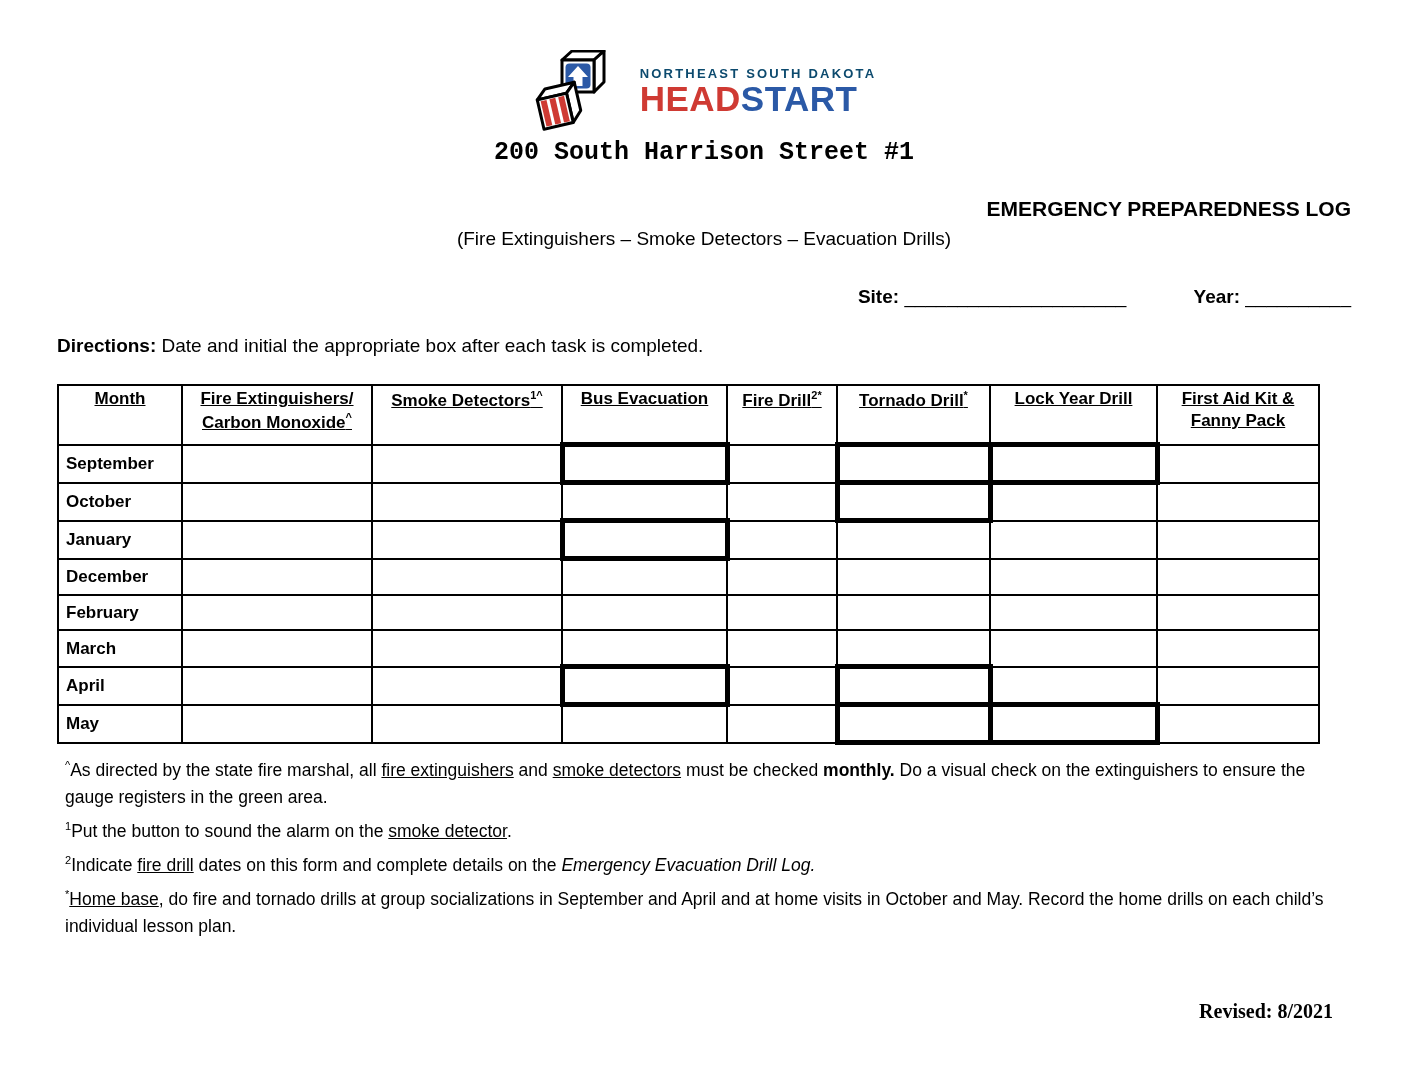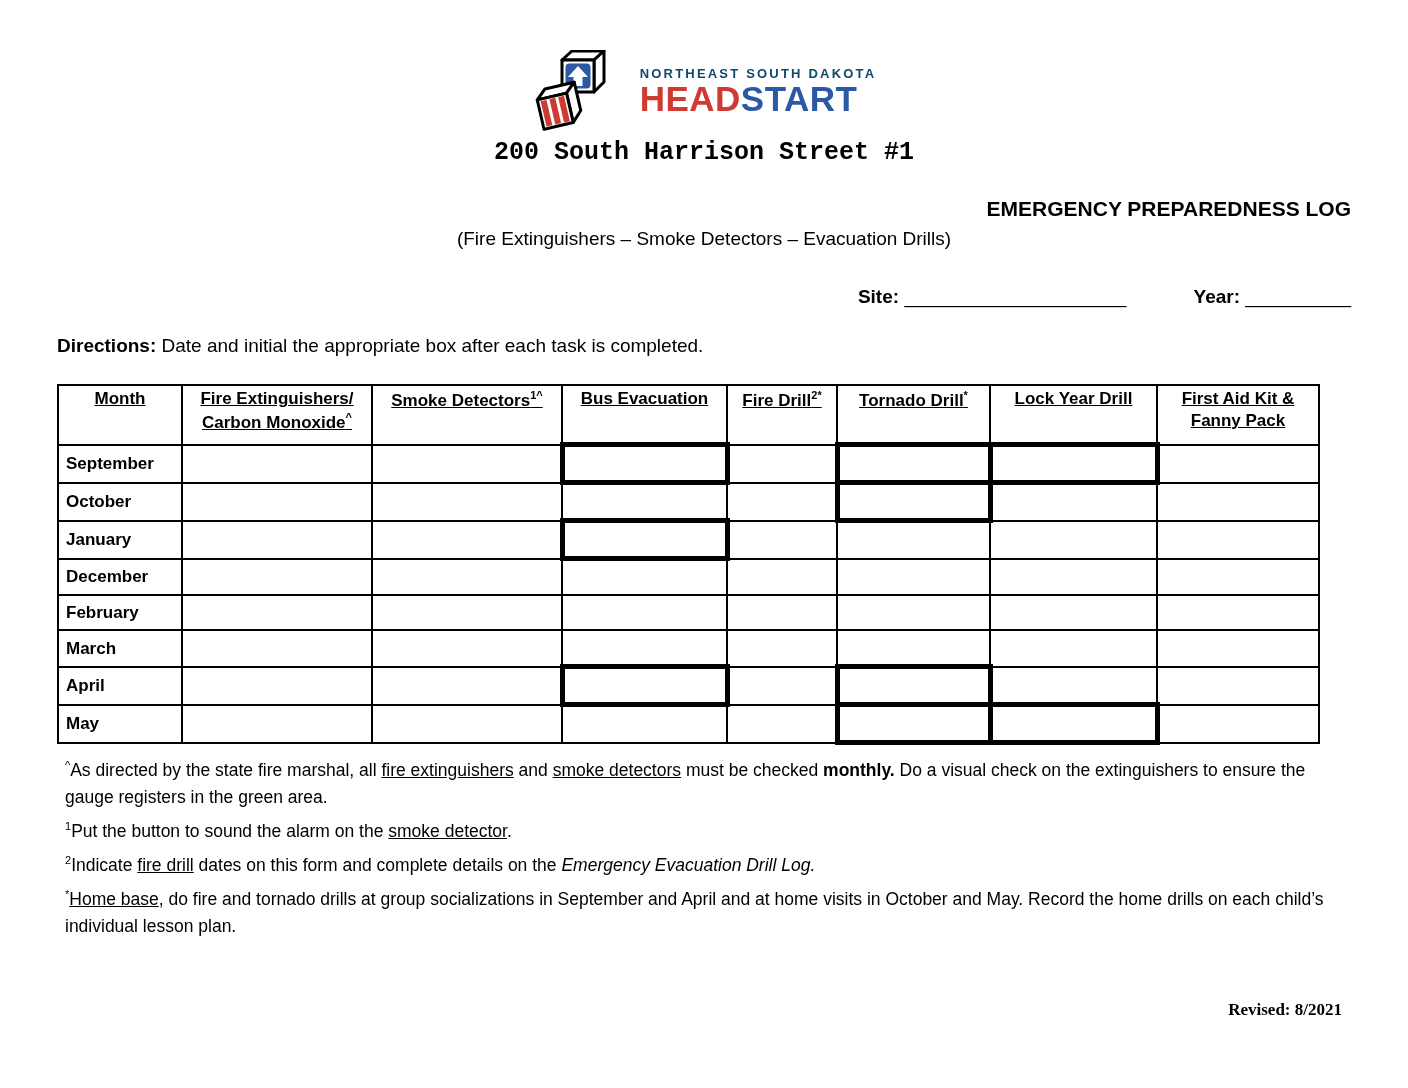--- a/index.html
+++ b/index.html
@@ -53,22 +53,22 @@
   
   .footnotes { margin-top:12px; width:1294px; font-size:17.5px; line-height:1.5; }
   .footnotes p { margin:8px; }
   .footnotes sup { font-size:11px; }
   .fn-u { text-decoration:underline; }
   .fn-b { font-weight:bold; }
   .fn-i { font-style:italic; }
 
   
   .revised {
-    position:absolute; right:66px; top:1000px;
-    font-family:"Liberation Serif", serif; font-weight:bold; font-size:17px;
+    position:absolute; right:75px; top:1000px;
+    font-family:"Liberation Serif", serif; font-weight:bold; font-size:20px;
   }
 </style>
 </head>
 <body>
 
 <div class="content">
 
   <div class="logo-row">
     <svg class="logo-cubes" width="96" height="82" viewBox="0 0 96 82" aria-hidden="true">
 

